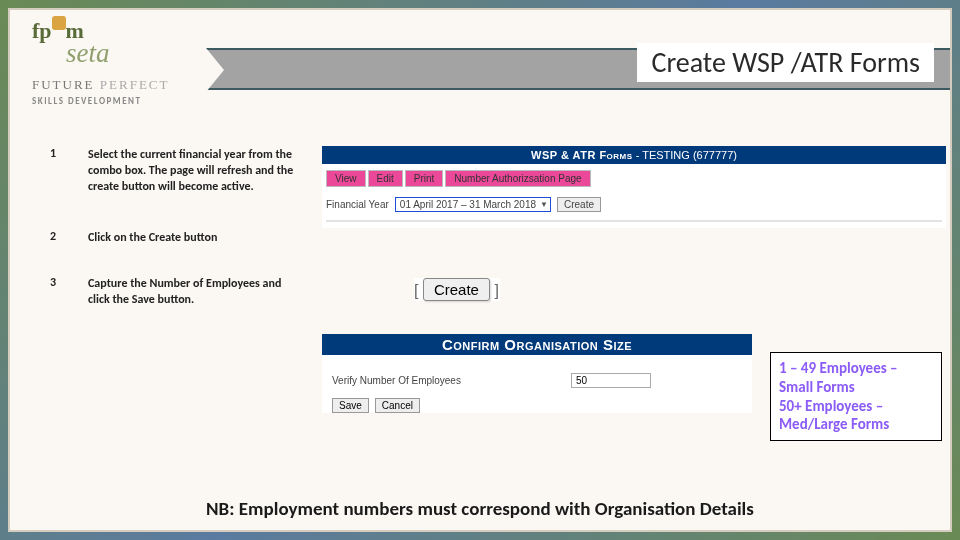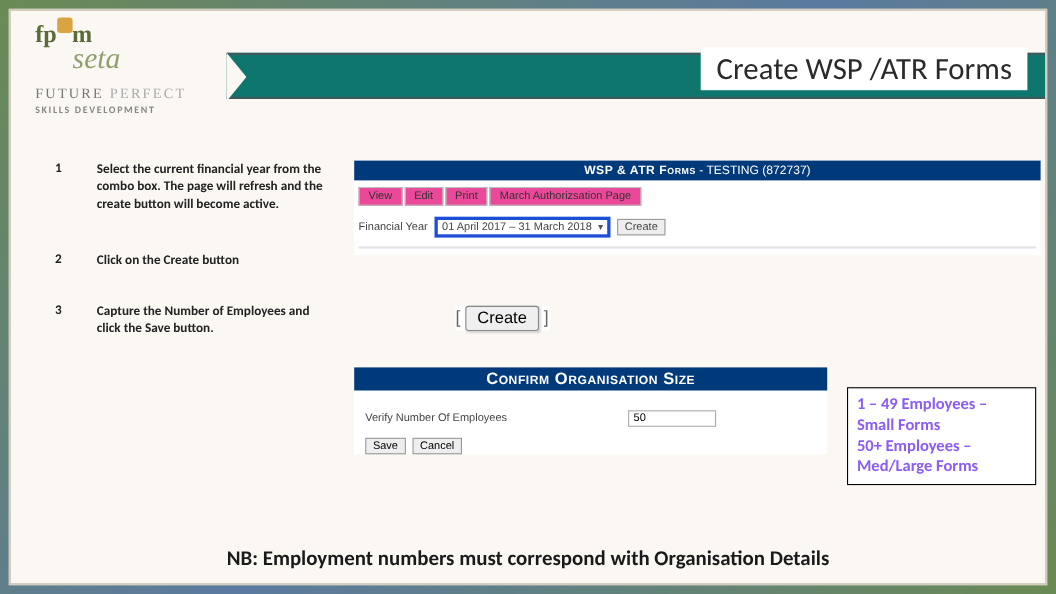--- a/index.html
+++ b/index.html
@@ -46,21 +46,21 @@
     margin-top: 8px;
   }
   .fp1 { color:#777; }
   .fp2 { color:#aaa; }
   .skills-dev { font-size:9px; letter-spacing:1.5px; color:#888; font-weight:bold; margin-top:2px;}
   
   .title-bar {
     position:absolute;
     top: 38px; left: 196px; right: 0;
     height: 42px;
-    background: #0f766e;
+    background: #a3a3a3;
     border-top: 2px solid #3c5a5f;
     border-bottom: 2px solid #3c5a5f;
   }
   .title-bar::before{
     content:""; position:absolute; left:0; top:-2px; bottom:-2px;
     border-left: 18px solid #fbf8f3;
     border-top: 22px solid transparent;
     border-bottom: 22px solid transparent;
     width:0; height:0;
   }
@@ -98,21 +98,21 @@
     padding:3px 0; text-align:center; margin-bottom:6px;
   }
   .blue-bar .b { font-weight:bold; font-variant: small-caps; letter-spacing:0.5px;}
   .tabs { display:flex; gap:2px; padding:0 4px; margin-bottom:10px;}
   .tab {
     font-size:10px; color:#333; background:#ec4899;
     border:1px solid #bbb; padding:2px 8px;
   }
   .fy-row { display:flex; align-items:center; gap:6px; padding:0 4px 4px 4px; font-size:10px; color:#444;}
   .combo {
-    display:flex; align-items:center; border:3px solid #1d4ed8;
+    display:flex; align-items:center; border:1px solid #1d4ed8;
     background:#fff; padding:1px 2px 1px 4px; font-size:10px;
   }
   .combo-arrow { margin-left:4px; font-size:8px; color:#555;}
   .btn {
     font-size:10px; background:#eee; border:1px solid #999; padding:1px 6px;
   }
   .hr { height:2px; background:#e3e3e3; margin:4px 4px 0 4px;}
   
   .mock2 { top:268px; left:404px; width:86px;}
   .create-big {
@@ -182,27 +182,27 @@
         <div class="instr-txt">Click on the Create button</div>
       </div>
       <div class="instr-row">
         <div class="instr-num">3</div>
         <div class="instr-txt">Capture the Number of Employees and click the Save button.</div>
       </div>
     </div>
 
     <div class="mock mock1">
       <div class="blue-bar">
-        <span class="b">WSP &amp; ATR Forms</span><span> - TESTING (872737)</span>
+        <span class="b">WSP &amp; ATR Forms</span><span> - TESTING (677777)</span>
       </div>
       <div class="tabs">
         <div class="tab">View</div>
         <div class="tab">Edit</div>
         <div class="tab">Print</div>
-        <div class="tab">March Authorizsation Page</div>
+        <div class="tab">Number Authorizsation Page</div>
       </div>
       <div class="fy-row">
         <span>Financial Year</span>
         <span class="combo">
           <span>01 April 2017 – 31 March 2018</span>
           <span class="combo-arrow">▼</span>
         </span>
         <span class="btn">Create</span>
       </div>
       <div class="hr"></div>

